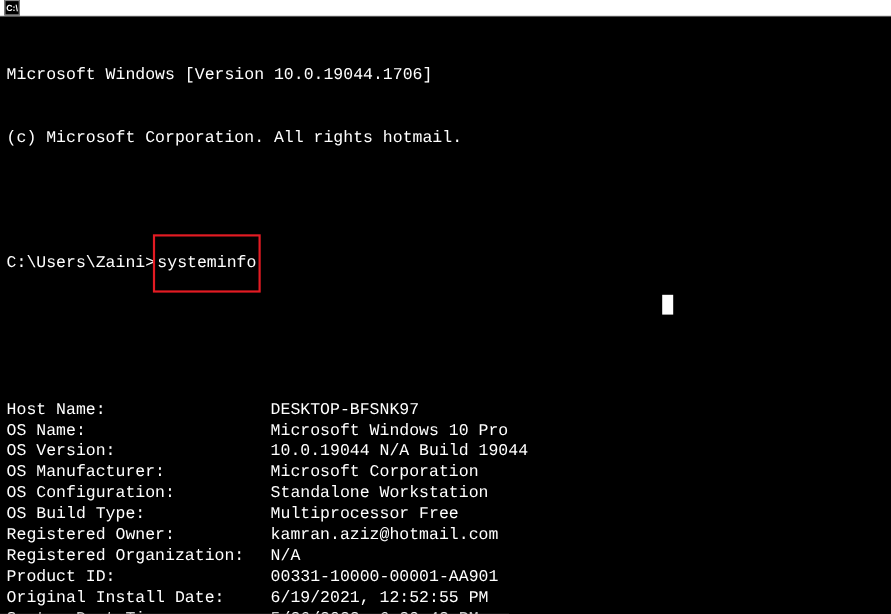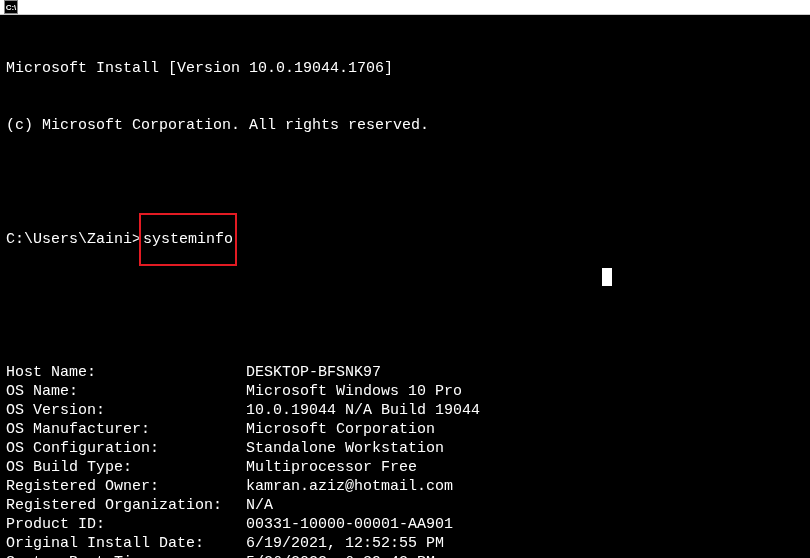--- a/index.html
+++ b/index.html
@@ -59,22 +59,22 @@
 </head>
 <body>
 
 <div class="window">
 
   <div class="titlebar">
     <span class="app-icon">C:\</span>
   </div>
 
   <div class="terminal">
-    <div class="line">Microsoft Install [Version 10.0.19044.1706]</div>
-    <div class="line">(c) Microsoft Corporation. All rights reserved.</div>
+    <div class="line">Microsoft Windows [Version 10.0.19044.1706]</div>
+    <div class="line">(c) Microsoft Corporation. All rights hotmail.</div>
     <div class="blank"></div>
     <div class="line"><span>C:\Users\Zaini&gt;</span><span class="highlight-cmd">systeminfo</span></div>
     <div class="blank"></div>
 
     <div id="rows-container"><div class="kv"><span class="key">Host Name:</span><span class="val">DESKTOP-BFSNK97</span></div><div class="kv"><span class="key">OS Name:</span><span class="val">Microsoft Windows 10 Pro</span></div><div class="kv"><span class="key">OS Version:</span><span class="val">10.0.19044 N/A Build 19044</span></div><div class="kv"><span class="key">OS Manufacturer:</span><span class="val">Microsoft Corporation</span></div><div class="kv"><span class="key">OS Configuration:</span><span class="val">Standalone Workstation</span></div><div class="kv"><span class="key">OS Build Type:</span><span class="val">Multiprocessor Free</span></div><div class="kv"><span class="key">Registered Owner:</span><span class="val">kamran.aziz@hotmail.com</span></div><div class="kv"><span class="key">Registered Organization:</span><span class="val">N/A</span></div><div class="kv"><span class="key">Product ID:</span><span class="val">00331-10000-00001-AA901</span></div><div class="kv"><span class="key">Original Install Date:</span><span class="val">6/19/2021, 12:52:55 PM</span></div><div class="kv"><span class="key">System Boot Time:</span><span class="val">5/26/2022, 6:39:43 PM</span></div></div>
 
     
     
 
     

